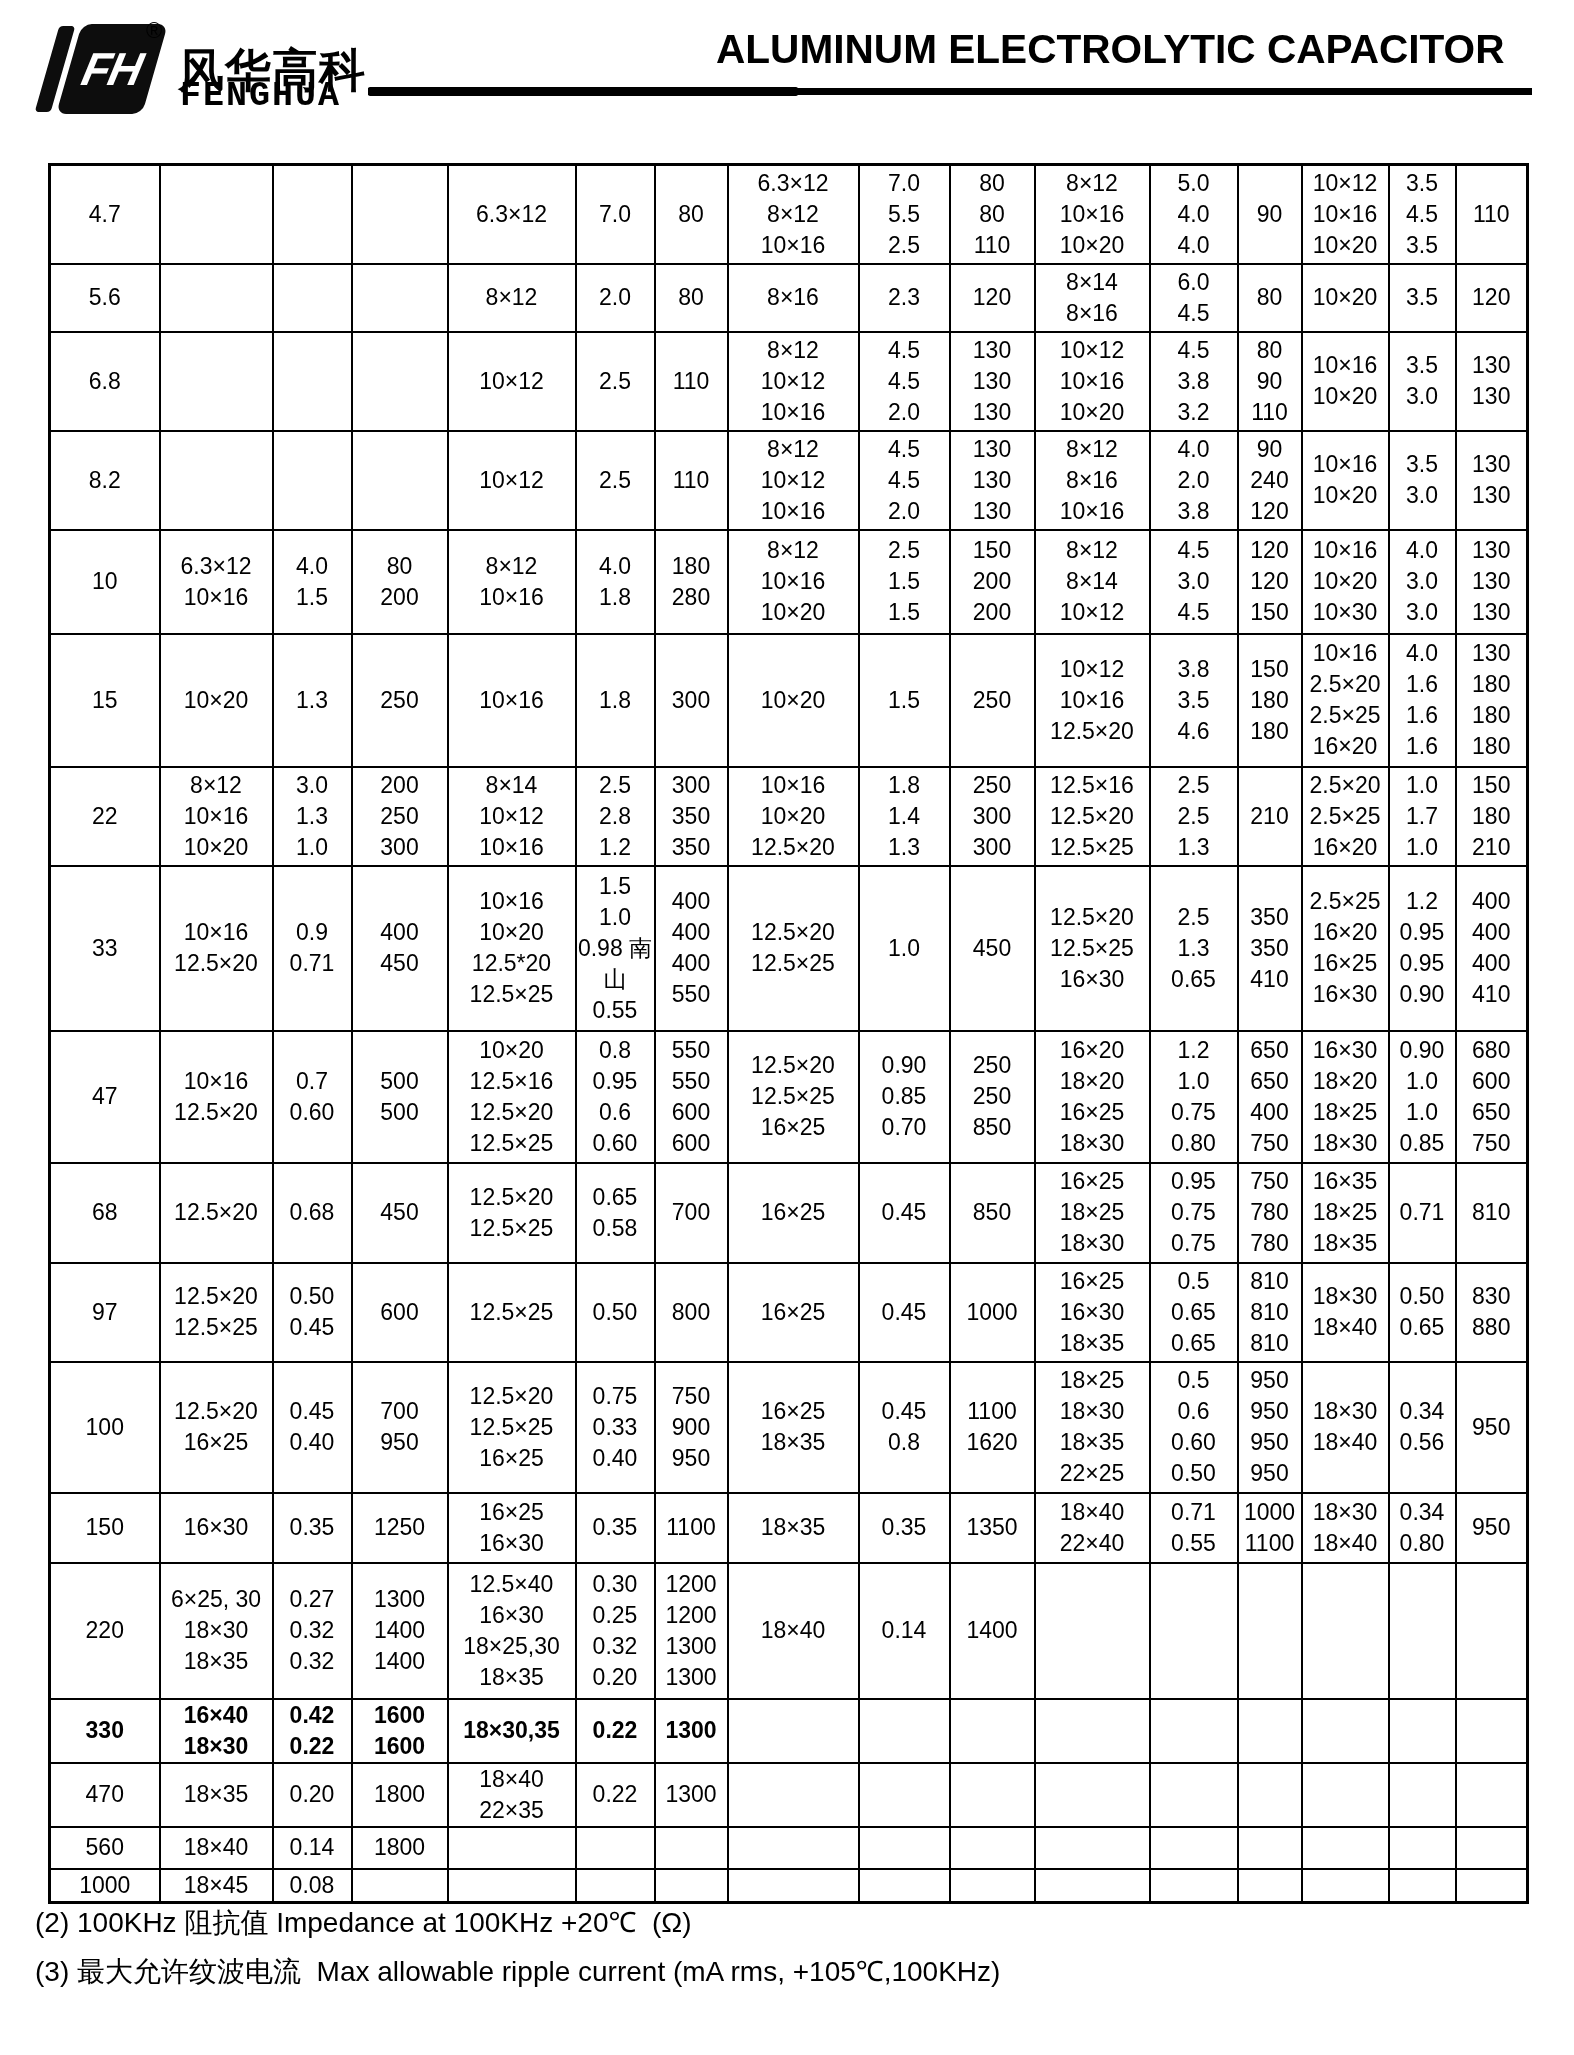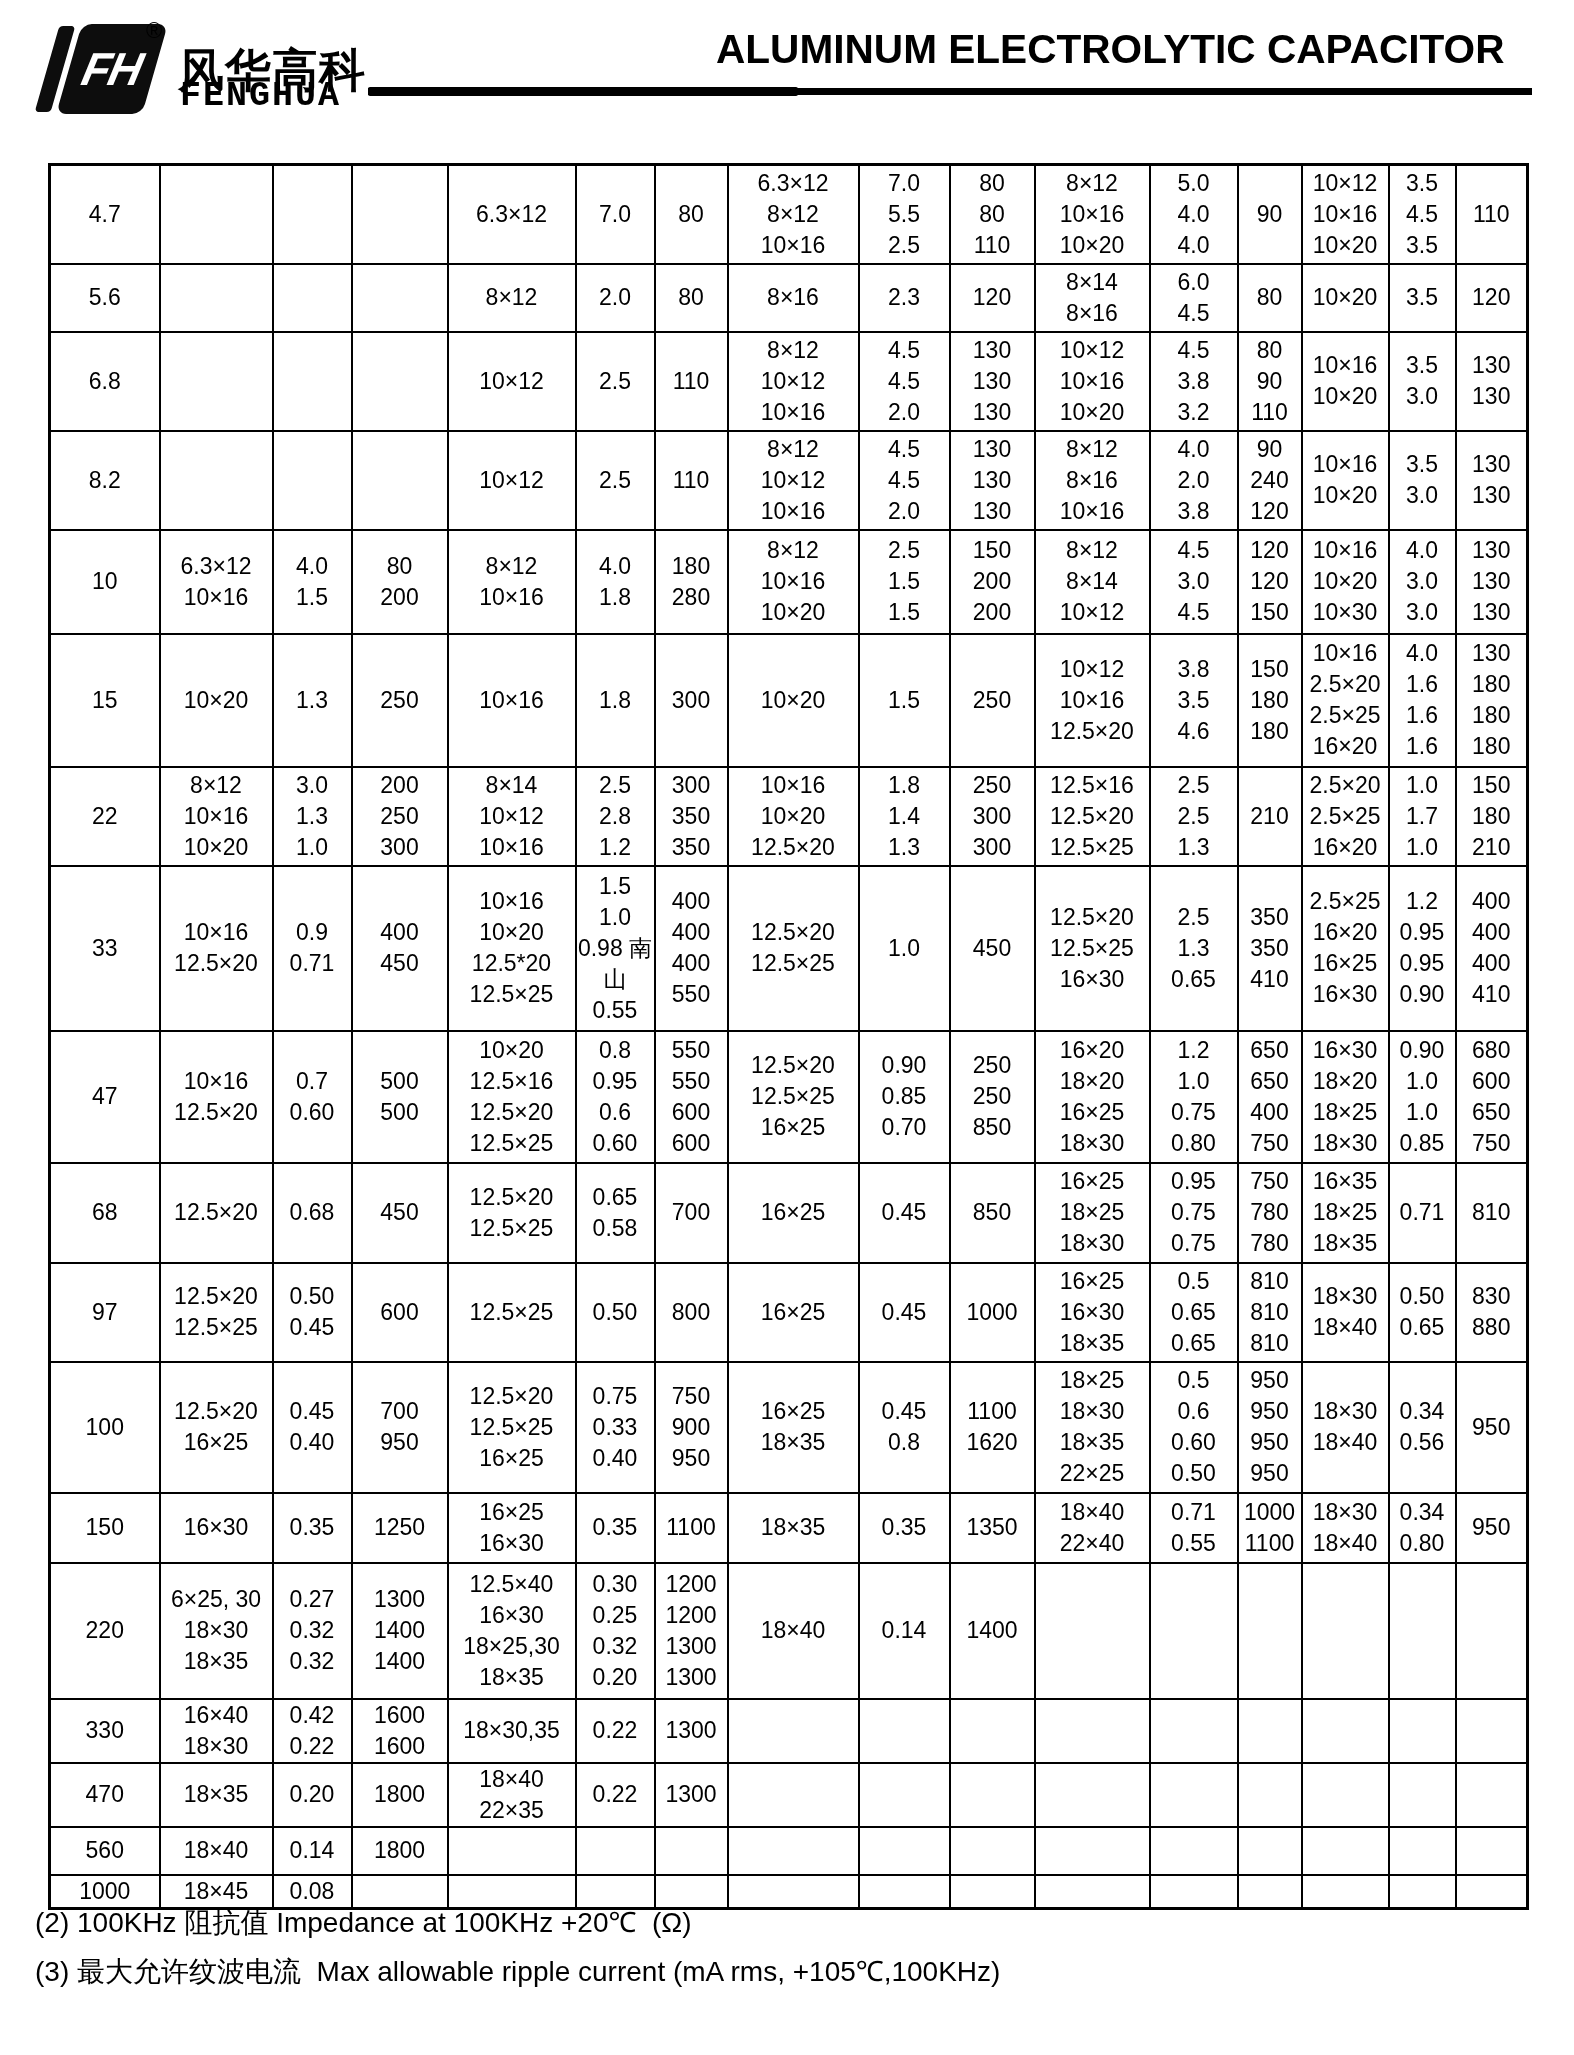--- a/index.html
+++ b/index.html
@@ -959,21 +959,21 @@
         <td>
           <div class="ln">1400</div>
         </td>
         <td></td>
         <td></td>
         <td></td>
         <td></td>
         <td></td>
         <td></td>
       </tr>
-      <tr style="height: 56px;">
+      <tr style="height: 56px; font-weight: bold;">
         <td>330</td>
         <td>
           <div class="ln">16×40</div>
           <div class="ln">18×30</div>
         </td>
         <td>
           <div class="ln">0.42</div>
           <div class="ln">0.22</div>
         </td>
         <td>
@@ -1023,21 +1023,21 @@
         <td></td>
         <td></td>
         <td></td>
         <td></td>
         <td></td>
         <td></td>
         <td></td>
         <td></td>
         <td></td>
       </tr>
-      <tr style="height: 48px;">
+      <tr style="height: 42px;">
         <td>560</td>
         <td>
           <div class="ln">18×40</div>
         </td>
         <td>
           <div class="ln">0.14</div>
         </td>
         <td>
           <div class="ln">1800</div>
         </td>

